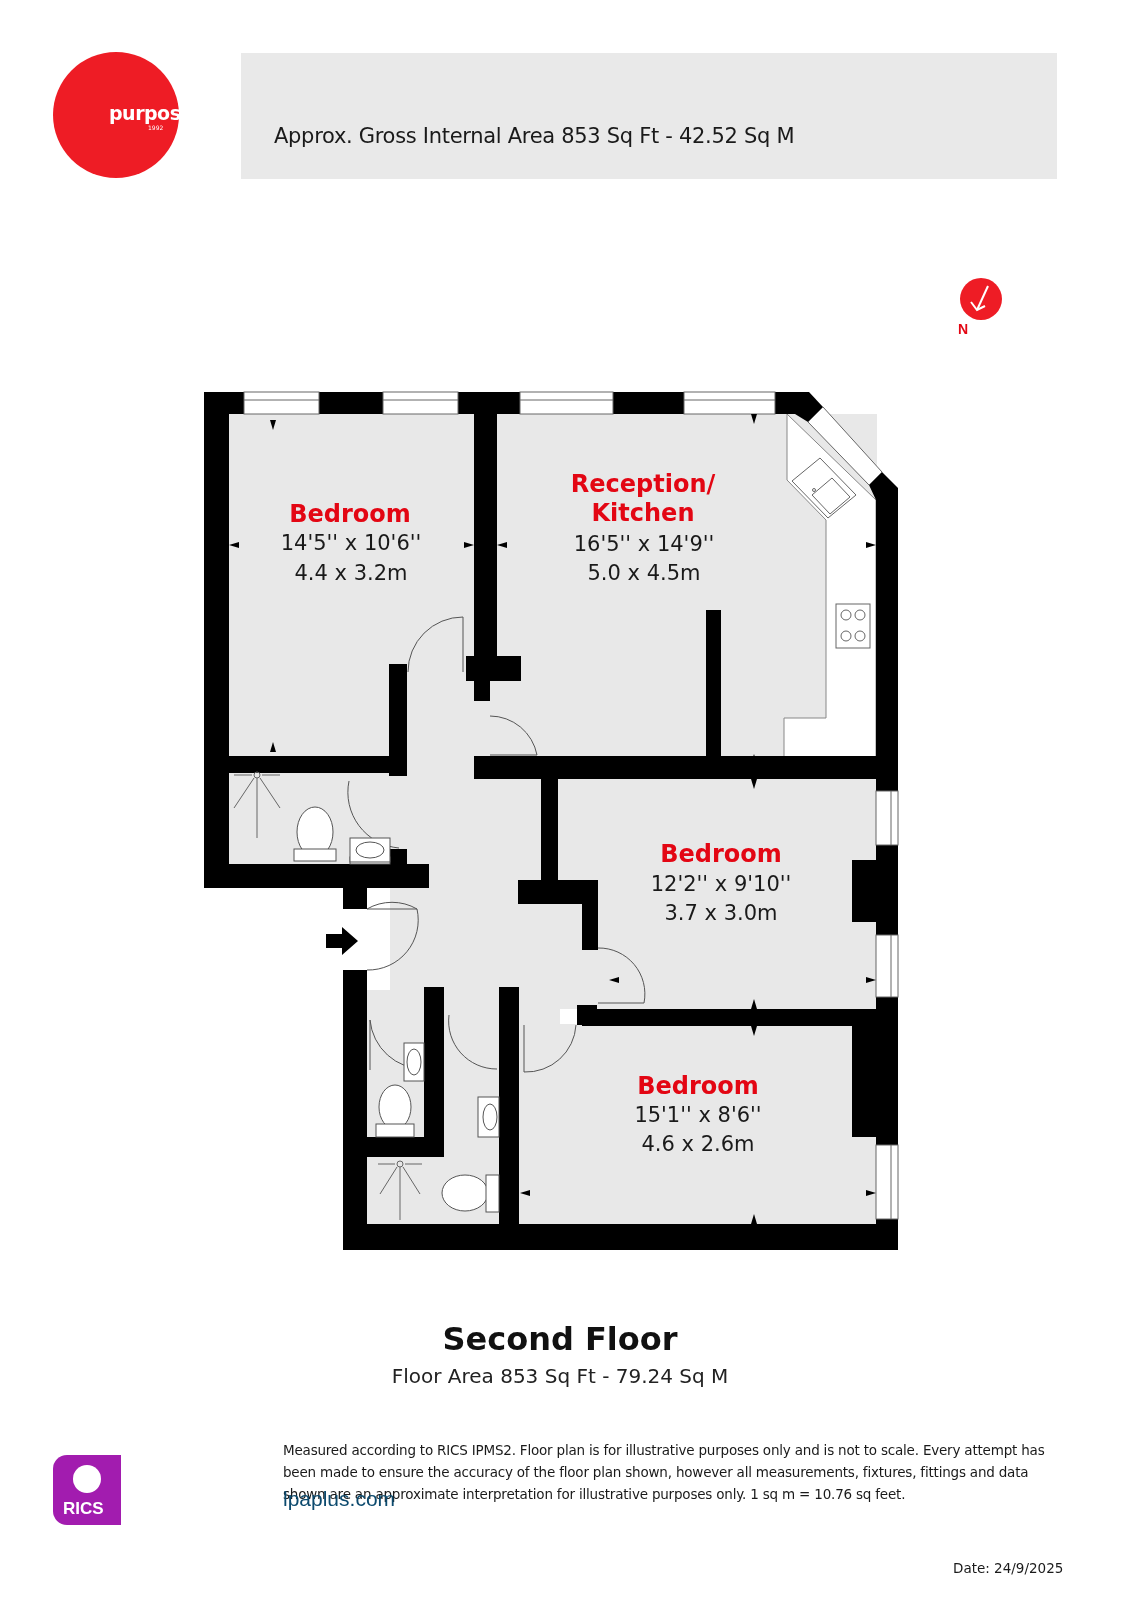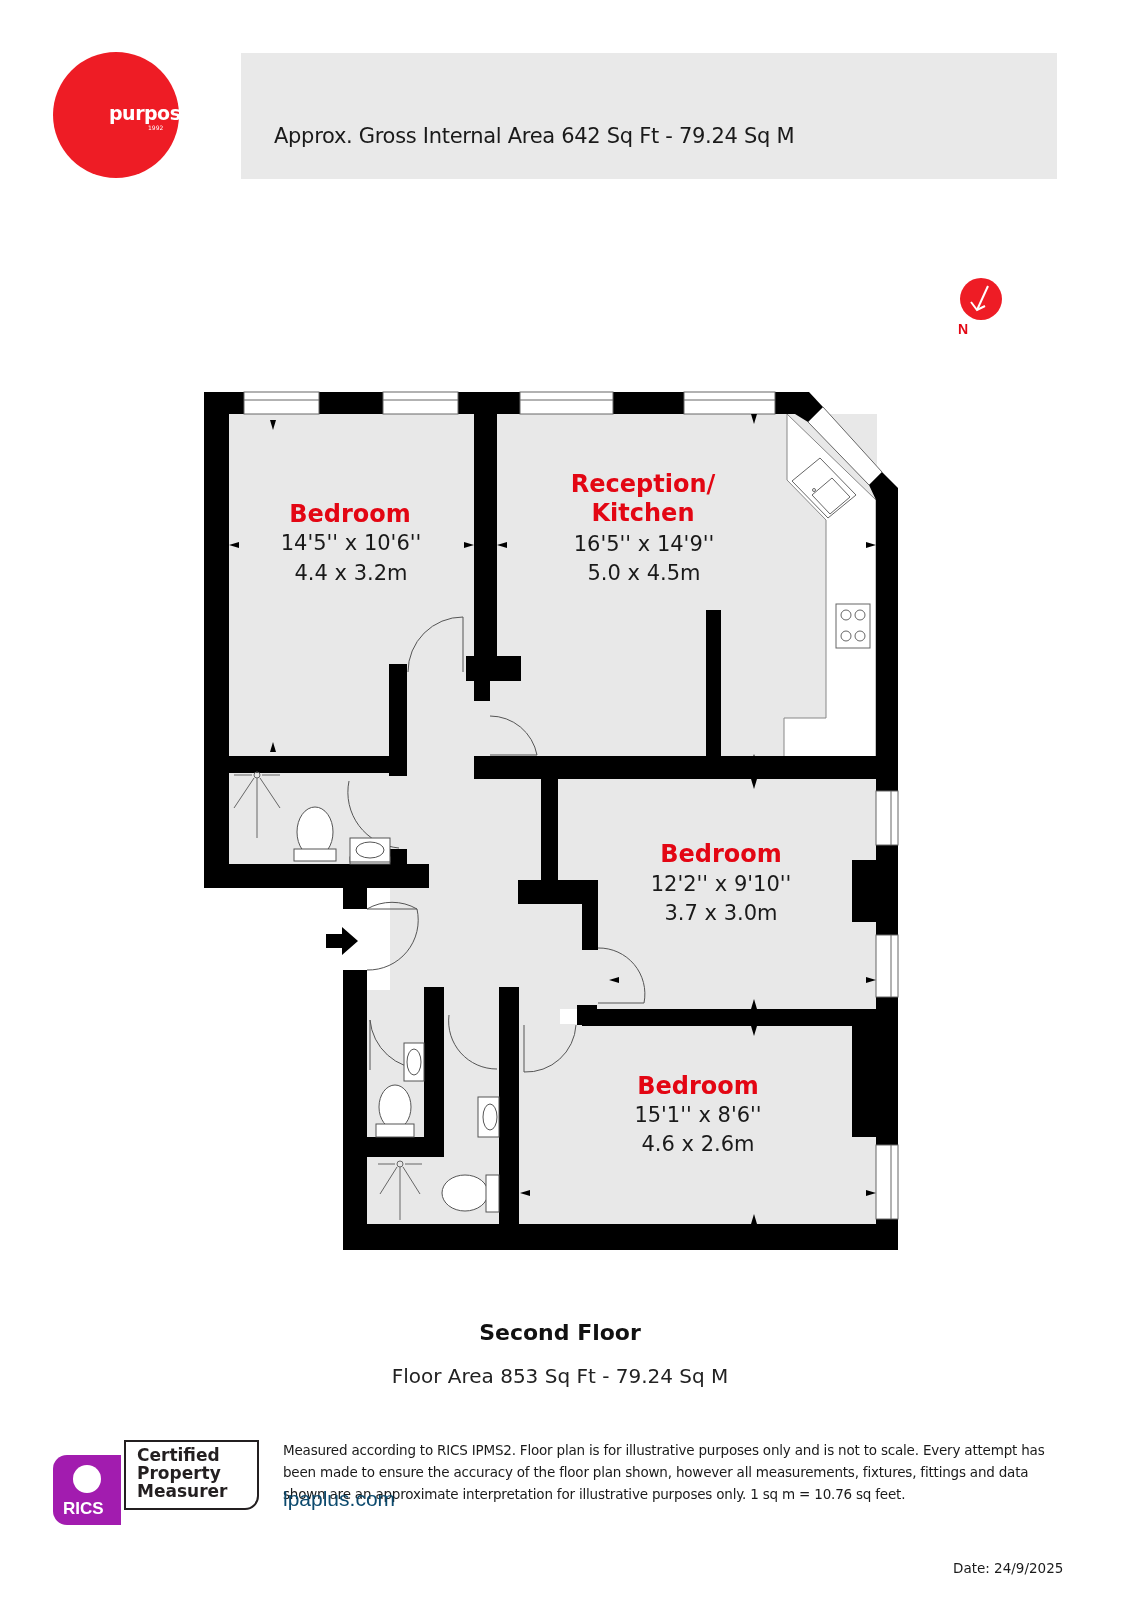--- a/index.html
+++ b/index.html
@@ -7,42 +7,42 @@
     .logo { position: absolute; left: 53px; top: 52px; width: 126px; height: 126px; border-radius: 50%; background: #ee1c25; }
     .logo-text { position: absolute; left: 56px; top: 50px; color: #fff; font-weight: bold; font-size: 19px; letter-spacing: -0.5px; font-family: "DejaVu Sans", sans-serif; }
     .logo-year { position: absolute; left: 95px; top: 72px; color: #fff; font-size: 6px; font-family: "DejaVu Sans", sans-serif; }
     .header-box { position: absolute; left: 241px; top: 53px; width: 816px; height: 126px; background: #e9e9e9; }
     .title { position: absolute; left: 29px; top: 16px; color: #e30613; font-weight: bold; font-size: 38px; font-family: "Liberation Sans", sans-serif; letter-spacing: 0.2px; }
     .subtitle { position: absolute; left: 33px; top: 71px; color: #1a1a1a; font-size: 21px; font-family: "DejaVu Sans", sans-serif; font-weight: normal; letter-spacing: -0.3px; }
     .compass { position: absolute; left: 958px; top: 278px; width: 46px; height: 60px; }
     .plan { position: absolute; left: 0; top: 0; }
     .room-label { font-family: "DejaVu Sans", sans-serif; font-weight: bold; fill: #e30613; font-size: 24px; }
     .room-dim { font-family: "DejaVu Sans", sans-serif; fill: #1a1a1a; font-size: 21px; }
-    .floor-title { position: absolute; left: 0; width: 1120px; top: 1320px; text-align: center; font-weight: bold; font-size: 22px; color: #111; font-family: "DejaVu Sans", sans-serif; }
+    .floor-title { position: absolute; left: 0; width: 1120px; top: 1320px; text-align: center; font-weight: bold; font-size: 32px; color: #111; font-family: "DejaVu Sans", sans-serif; }
     .floor-area { position: absolute; left: 0; width: 1120px; top: 1364px; text-align: center; font-size: 20px; color: #222; font-family: "DejaVu Sans", sans-serif; }
     .rics { position: absolute; left: 53px; top: 1440px; width: 206px; height: 70px; }
     .rics-dark { position: absolute; left: 0; top: 15px; width: 68px; height: 70px; background: #a21caf; border-radius: 14px 0 0 14px; }
     .rics-lion { position: absolute; left: 20px; top: 10px; width: 28px; height: 28px; border-radius: 50%; background: #fff; }
     .rics-word { position: absolute; left: 10px; top: 44px; color: #fff; font-weight: bold; font-size: 17px; font-family: "Liberation Sans", sans-serif; }
     .rics-box { position: absolute; left: 71px; top: 0; width: 131px; height: 66px; border: 2px solid #231f20; border-radius: 0 0 14px 0; }
     .rics-box-text { position: absolute; left: 11px; top: 4px; font-weight: bold; font-size: 17px; line-height: 18px; color: #231f20; font-family: "DejaVu Sans", sans-serif; }
     .disclaimer { position: absolute; left: 283px; top: 1439px; width: 780px; font-size: 13.5px; line-height: 22px; color: #1a1a1a; font-family: "DejaVu Sans", sans-serif; letter-spacing: -0.2px; }
     .ipaplus { position: absolute; left: 283px; top: 1487px; font-size: 21px; color: #0c4a6e; font-family: Liberation Sans, sans-serif; }
     .date { position: absolute; left: 953px; top: 1525px; font-size: 13.5px; color: #1a1a1a; font-family: "DejaVu Sans", sans-serif; margin-top: 35px; }
   </style>
 </head>
 <body>
 
 <div class="logo">
   <span class="logo-text">purposes</span>
   <span class="logo-year">1992</span>
 </div>
 
 <div class="header-box">
-  <div class="subtitle">Approx. Gross Internal Area 642 Sq Ft - 79.24 Sq M</div>
+  <div class="subtitle">Approx. Gross Internal Area 853 Sq Ft - 42.52 Sq M</div>
 </div>
 
 <svg class="compass" viewBox="0 0 46 60">
   <circle cx="23" cy="21" r="21" fill="#ee1c25"></circle>
   <line x1="30" y1="8" x2="19" y2="32" stroke="#fff" stroke-width="2"></line>
   <polyline points="13,24 19,32 27,28" fill="none" stroke="#fff" stroke-width="2"></polyline>
   <text x="0" y="56" font-family="Liberation Sans, sans-serif" font-weight="bold" font-size="14" fill="#e30613">N</text>
 </svg>
 
 <svg class="plan" width="1131" height="1300" viewBox="0 0 1131 1300">
@@ -250,24 +250,17 @@
 </svg>
 
 <div class="floor-title">Second Floor</div>
 <div class="floor-area">Floor Area 853 Sq Ft - 79.24 Sq M</div>
 
 <div class="rics">
   <div class="rics-dark">
     <div class="rics-lion"></div>
     <span class="rics-word">RICS</span>
   </div>
-  <div class="rics-box">
-    <div class="rics-box-text">
-      <div>Certified</div>
-      <div>Property</div>
-      <div>Measurer</div>
-    </div>
-  </div>
 </div>
 
 <div class="disclaimer">Measured according to RICS IPMS2. Floor plan is for illustrative purposes only and is not to scale. Every attempt has been made to ensure the accuracy of the floor plan shown, however all measurements, fixtures, fittings and data shown are an approximate interpretation for illustrative purposes only. 1 sq m = 10.76 sq feet.</div>
 <div class="ipaplus">lpaplus.com</div>
 <div class="date">Date: 24/9/2025</div>
 
 </body></html>

